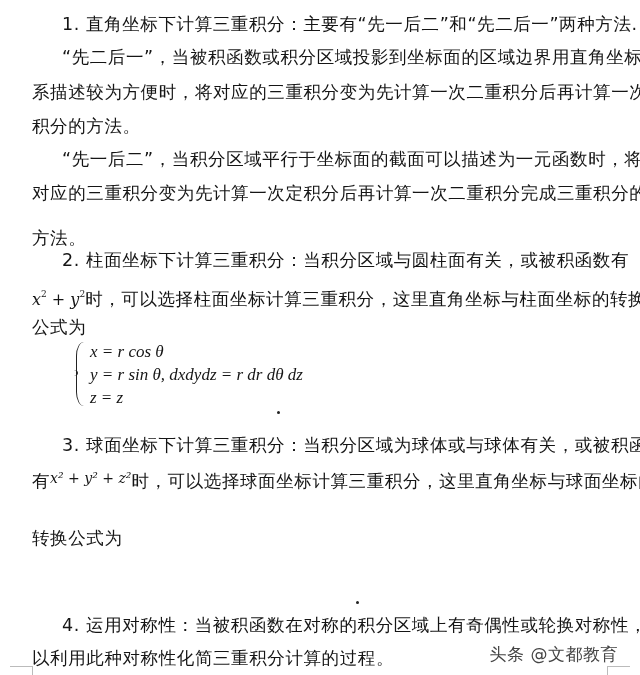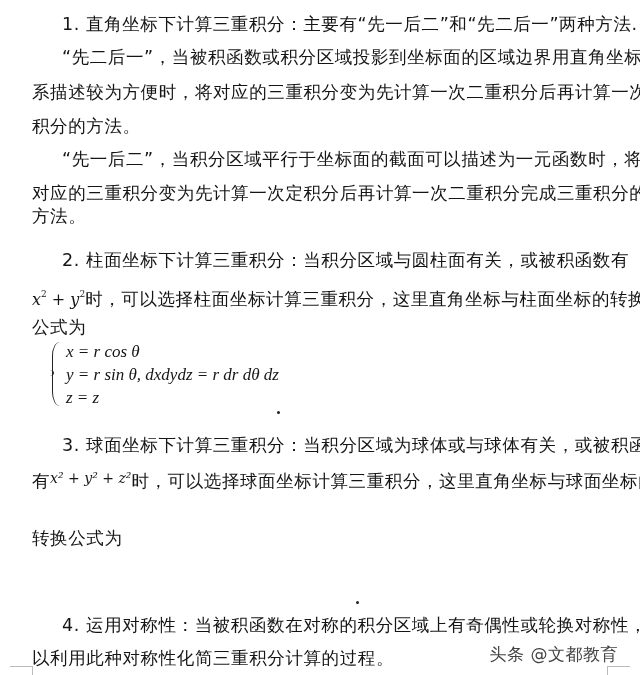--- a/index.html
+++ b/index.html
@@ -12,21 +12,21 @@
     position:absolute; left:32px; width:580px; font-size:17.5px; line-height:24px;
     white-space:nowrap; letter-spacing:0.6px; color:#151515;
   }
   .indent { left:62px; }
   .math {
     font-family: "DejaVu Serif", "Liberation Serif", serif; font-style:italic;
     font-size:16px; letter-spacing:0;
   }
   .sup { font-size:9px; vertical-align:8px; font-style:normal; }
   .formula {
-    position:absolute; left:56px; font-family:"Liberation Serif", "DejaVu Serif", serif;
+    position:absolute; left:80px; font-family:"Liberation Serif", "DejaVu Serif", serif;
     font-size:17px; color:#151515;
   }
   .formula .row { height:23px; line-height:23px; white-space:nowrap; padding-left:10px; }
   .brace {
     position:absolute; left:-4px; top:2px; width:8px; height:64px;
     border-left:1.3px solid #222; border-top-left-radius:8px 14px; border-bottom-left-radius:8px 14px;
   }
   .brace::before {
     content:""; position:absolute; left:-6px; top:28px; width:6px; height:6px;
     border-right:1.3px solid #222; border-top-right-radius:6px 4px; border-bottom-right-radius:6px 4px;
@@ -46,21 +46,21 @@
 <body>
 
 <div class="page">
 
   <div class="line indent" style="top:12px">1. 直角坐标下计算三重积分：主要有“先一后二”和“先二后一”两种方法.</div>
   <div class="line indent" style="top:45px">“先二后一”，当被积函数或积分区域投影到坐标面的区域边界用直角坐标</div>
   <div class="line" style="top:80px">系描述较为方便时，将对应的三重积分变为先计算一次二重积分后再计算一次定</div>
   <div class="line" style="top:114px">积分的方法。</div>
   <div class="line indent" style="top:147px">“先一后二”，当积分区域平行于坐标面的截面可以描述为一元函数时，将</div>
   <div class="line" style="top:181px">对应的三重积分变为先计算一次定积分后再计算一次二重积分完成三重积分的</div>
-  <div class="line" style="top:204px">方法。</div>
+  <div class="line" style="top:226px">方法。</div>
 
   <div class="line indent" style="top:248px">2. 柱面坐标下计算三重积分：当积分区域与圆柱面有关，或被积函数有</div>
   <div class="line" style="top:282px">
     <span class="math"><span>x</span><span class="sup">2</span><span style="font-style:normal"> + </span><span>y</span><span class="sup">2</span></span><span>时，可以选择柱面坐标计算三重积分，这里直角坐标与柱面坐标的转换</span>
   </div>
   <div class="line" style="top:315px">公式为</div>
 
   <div class="formula" style="top:340px">
     <div class="brace"></div>
     <div class="row it">x = r cos θ</div>

